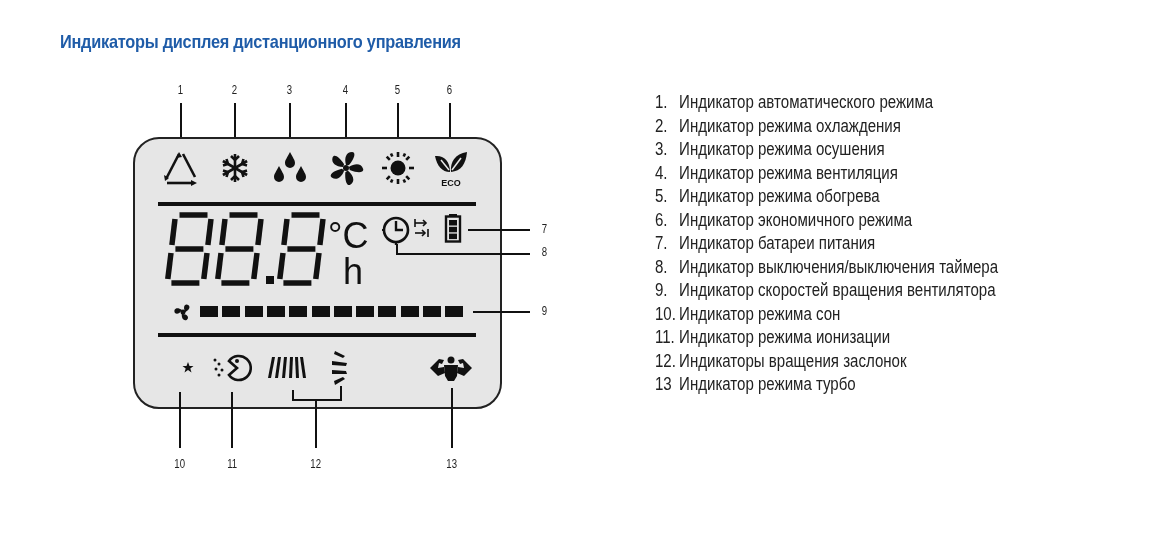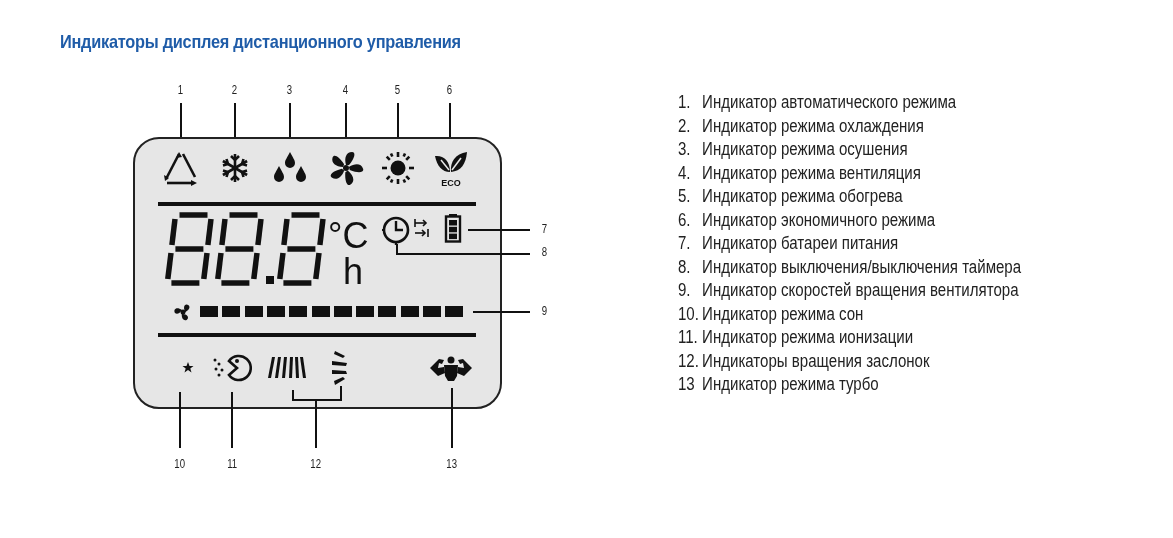--- a/index.html
+++ b/index.html
@@ -7,21 +7,21 @@
          font-family:"Liberation Sans", sans-serif; color:#222; }
   .title { position:absolute; left:60px; top:31px; font-size:19px; font-weight:bold;
            color:#1f5ca8; letter-spacing:-0.3px; transform:scaleX(0.86); transform-origin:left top; }
   .num { position:absolute; font-size:12px; color:#222; transform:scaleX(0.8); transform-origin:center top; }
   .lead { position:absolute; background:#111; }
   .lcd { position:absolute; left:133px; top:137px; width:365px; height:268px;
          background:#e6e6e6; border:2px solid #222; border-radius:26px; }
   .sep { position:absolute; height:4px; background:#111; }
   .icon { position:absolute; }
   .unit { position:absolute; font-size:36px; color:#111; }
-  .list { position:absolute; left:678px; top:92px; margin:0; padding:0; list-style:none; }
+  .list { position:absolute; left:655px; top:92px; margin:0; padding:0; list-style:none; }
   .list li { height:23.5px; font-size:17.5px; color:#222; white-space:nowrap;
              transform:scaleX(0.86); transform-origin:left center; }
   .list .n { display:inline-block; width:28px; }
   .fanblock { position:absolute; width:18px; height:11px; background:#111; top:306px; }
 </style>
 </head>
 <body>
 
 <div class="title">Индикаторы дисплея дистанционного управления</div>
 

